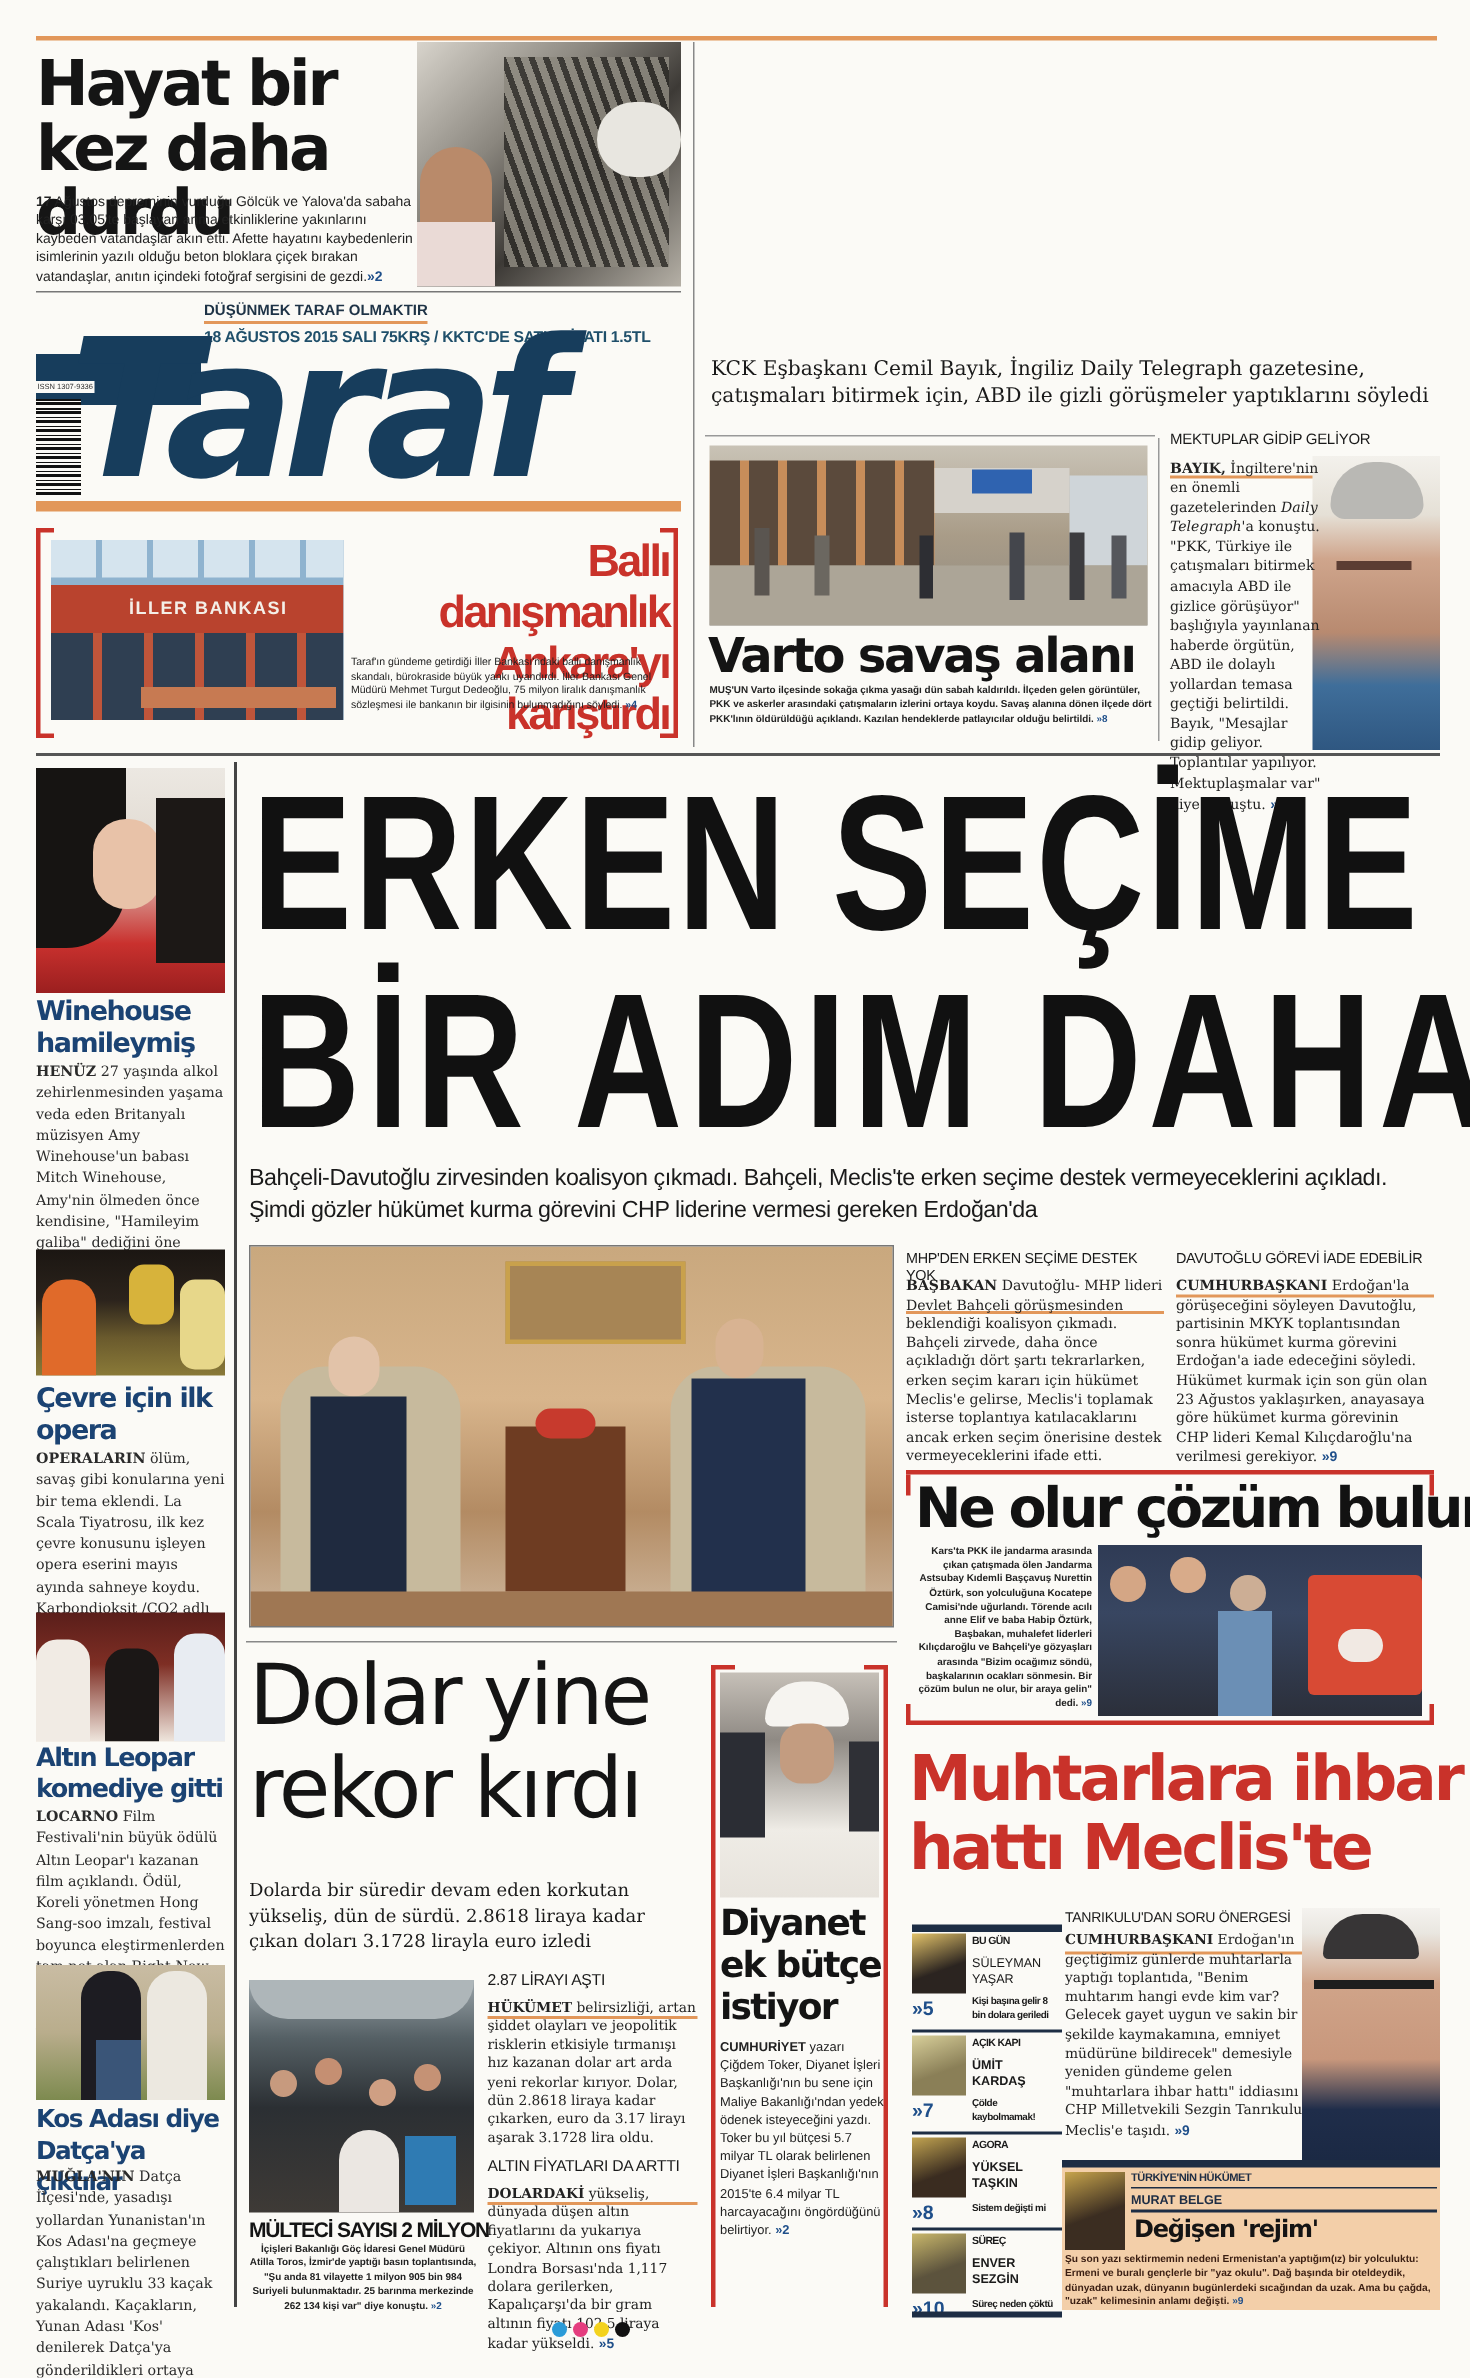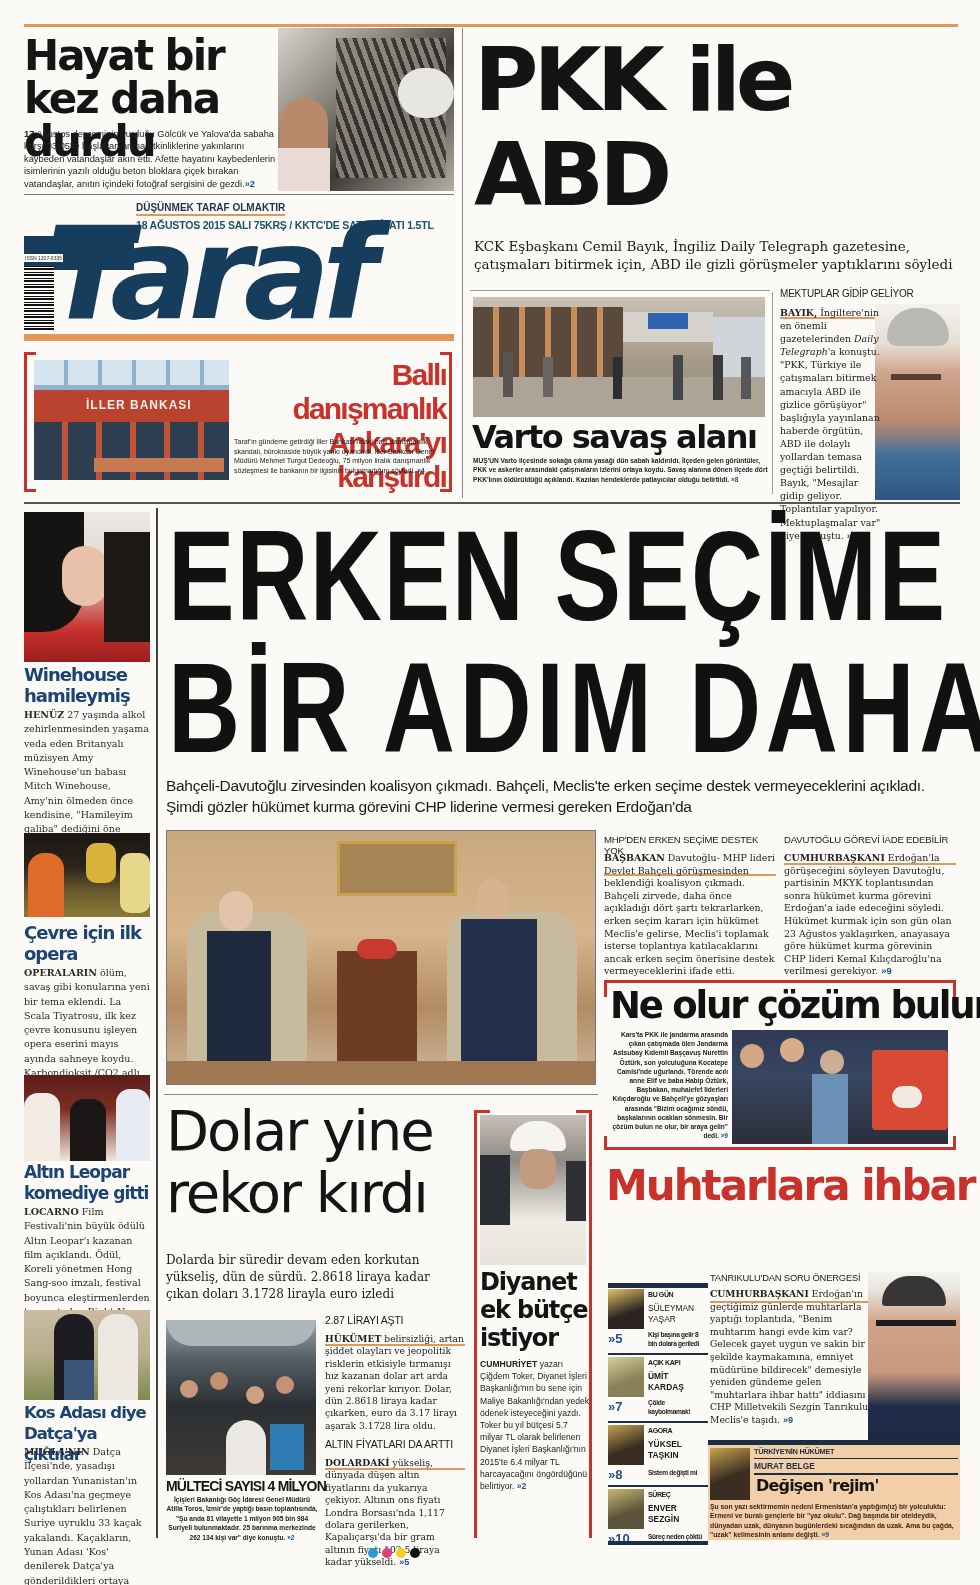--- a/index.html
+++ b/index.html
@@ -69,21 +69,20 @@
   <div>Ballı danışmanlık</div>
   <div>Ankara'yı karıştırdı</div>
 </div>
 <div class="abs sans" style="left:234px; top:437px; width:212px; font-size:7px; line-height:9.6px; color:#222;">
   <span>Taraf'ın gündeme getirdiği İller Bankası'ndaki ballı danışmanlık skandalı, bürokraside büyük yankı uyandırdı. İller Bankası Genel Müdürü Mehmet Turgut Dedeoğlu, 75 milyon liralık danışmanlık sözleşmesi ile bankanın bir ilgisinin bulunmadığını söyledi.</span> <span class="ref">»4</span>
 </div>
 
 <div class="vrule" style="left:462px; top:28px; height:470px; background:#888;"></div>
 
 <div class="abs heavy" style="left:474px; top:32px; width:490px; color:#141414; font-size:88px; line-height:95px; letter-spacing:-5px;">
-  <div>PKK ile ABD</div>
 </div>
 <div class="abs body-serif" style="left:474px; top:237px; width:486px; font-size:13.5px; line-height:18px; color:#1a1a1a;">KCK Eşbaşkanı Cemil Bayık, İngiliz Daily Telegraph gazetesine, çatışmaları bitirmek için, ABD ile gizli görüşmeler yaptıklarını söyledi</div>
 <div class="rule-dark" style="left:470px; top:290px; width:300px; background:#999;"></div>
 
 <div class="photo" style="left:473px; top:297px; width:292px; height:120px; background: linear-gradient(180deg,#c9c3b6 0%,#a99c88 50%,#8f8a80 100%);">
   <div class="abs" style="left:0; top:10px; width:150px; height:70px; background: repeating-linear-gradient(90deg,#5b4a3c 0 20px,#c78d5a 20px 26px);"></div>
   <div class="abs" style="left:150px; top:15px; width:90px; height:30px; background:#d6d2cb;"></div>
   <div class="abs" style="left:175px; top:16px; width:40px; height:16px; background:#2f63b0;"></div>
   <div class="abs" style="left:240px; top:20px; width:52px; height:60px; background:#cfd5d9;"></div>
   <div class="abs" style="left:0; top:80px; width:292px; height:40px; background:#aca597;"></div>
@@ -210,21 +209,21 @@
 
 <div class="photo" style="left:166px; top:1320px; width:150px; height:155px; background: linear-gradient(180deg,#9aa4a9 0%,#556065 25%,#2b2f33 55%,#3e3a36 100%);">
   <div class="abs" style="left:0; top:0; width:150px; height:26px; background:#aeb6b9; border-radius:0 0 60px 60px;"></div>
   <div class="abs" style="left:14px; top:60px; width:18px; height:18px; border-radius:9px; background:#c79a7e;"></div>
   <div class="abs" style="left:44px; top:52px; width:18px; height:18px; border-radius:9px; background:#c58f72;"></div>
   <div class="abs" style="left:80px; top:66px; width:18px; height:18px; border-radius:9px; background:#cf9f83;"></div>
   <div class="abs" style="left:110px; top:56px; width:18px; height:18px; border-radius:9px; background:#c59275;"></div>
   <div class="abs" style="left:60px; top:100px; width:40px; height:55px; background:#ebe7e2; border-radius:20px 20px 0 0;"></div>
   <div class="abs" style="left:104px; top:104px; width:34px; height:46px; background:#2f7bb3;"></div>
 </div>
-<div class="abs cond" style="left:166px; top:1478px; width:152px; font-size:14px; line-height:16px; color:#141414; white-space:nowrap; letter-spacing:-0.8px;">MÜLTECİ SAYISI 4 MİLYON</div>
+<div class="abs cond" style="left:166px; top:1478px; width:152px; font-size:14px; line-height:16px; color:#141414; white-space:nowrap; letter-spacing:-0.8px;">MÜLTECİ SAYISI 2 MİLYON</div>
 <div class="abs sans" style="left:166px; top:1495px; width:152px; font-size:6.6px; line-height:9.4px; text-align:center; font-weight:700; color:#222;">
   <span>İçişleri Bakanlığı Göç İdaresi Genel Müdürü Atilla Toros, İzmir'de yaptığı basın toplantısında, "Şu anda 81 vilayette 1 milyon 905 bin 984 Suriyeli bulunmaktadır. 25 barınma merkezinde 262 134 kişi var" diye konuştu.</span> <span class="ref">»2</span>
 </div>
 
 <div class="abs subhead" style="left:325px; top:1314px; width:140px; font-size:10.5px;">2.87 LİRAYI AŞTI</div>
 <div class="abs body-serif" style="left:325px; top:1333px; width:140px; font-size:9.2px; line-height:12.4px;">
   <span class="kw">HÜKÜMET</span><span> belirsizliği, artan şiddet olayları ve jeopolitik risklerin etkisiyle tırmanışı hız kazanan dolar art arda yeni rekorlar kırıyor. Dolar, dün 2.8618 liraya kadar çıkarken, euro da 3.17 lirayı aşarak 3.1728 lira oldu.</span>
 </div>
 <div class="abs subhead" style="left:325px; top:1438px; width:140px; font-size:10.5px;">ALTIN FİYATLARI DA ARTTI</div>
 <div class="abs body-serif" style="left:325px; top:1457px; width:140px; font-size:9.2px; line-height:12.4px;">
@@ -243,20 +242,21 @@
   <div class="abs" style="left:0; top:40px; width:30px; height:70px; background:#2b2d34;"></div>
   <div class="abs" style="left:86px; top:46px; width:20px; height:60px; background:#2f3036;"></div>
 </div>
 <div class="abs heavy" style="left:480px; top:1268px; width:110px; font-size:24px; line-height:28px; letter-spacing:-1.2px; color:#141414;">Diyanet ek bütçe istiyor</div>
 <div class="abs sans" style="left:480px; top:1358px; width:110px; font-size:8.6px; line-height:12.2px; color:#222;">
   <span class="kw">CUMHURİYET</span><span> yazarı Çiğdem Toker, Diyanet İşleri Başkanlığı'nın bu sene için Maliye Bakanlığı'ndan yedek ödenek isteyeceğini yazdı. Toker bu yıl bütçesi 5.7 milyar TL olarak belirlenen Diyanet İşleri Başkanlığı'nın 2015'te 6.4 milyar TL harcayacağını öngördüğünü belirtiyor.</span> <span class="ref">»2</span>
 </div>
 
 <div class="abs heavy" style="left:606px; top:1163px; width:360px; color:#c9322a; font-size:42px; line-height:46px; letter-spacing:-2px; white-space:nowrap;">
   <div>Muhtarlara ihbar</div>
+  <div>hattı Meclis'te</div>
 </div>
 
 <div class="abs" style="left:608px; top:1283px; width:100px; height:262px;">
   <div class="abs" style="left:0; top:0; width:100px; height:5px; background:#1d2d44;"></div>
 
   <div class="col-item" style="top:6px; height:64px;">
     <div class="abs" style="left:0; top:0; width:36px; height:40px; background: linear-gradient(160deg,#e3c36a,#2b2420 60%);"></div>
     <div class="abs cond" style="left:40px; top:2px; font-size:7px; letter-spacing:-0.4px;">BU GÜN</div>
     <div class="abs sans" style="left:40px; top:14px; font-size:8.4px; font-weight:400; line-height:10.5px;">
         <div>SÜLEYMAN</div>

